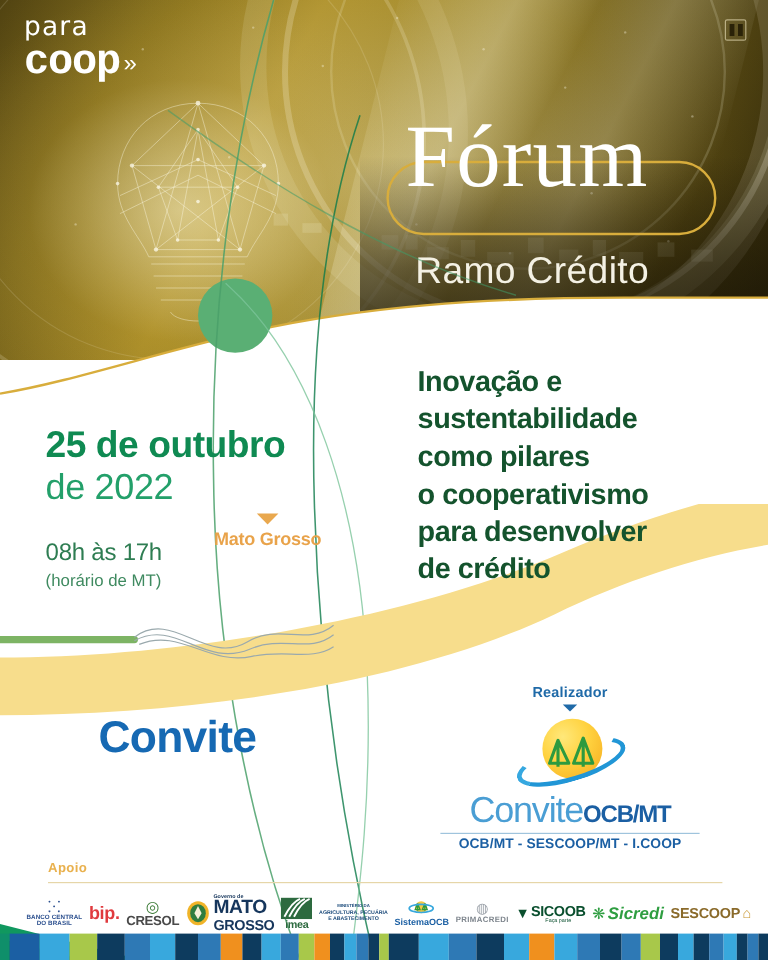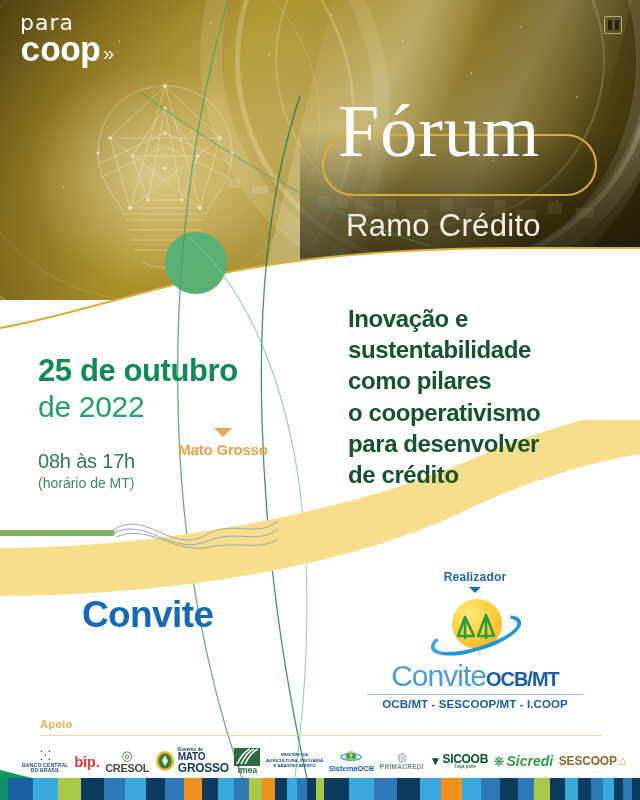--- a/index.html
+++ b/index.html
@@ -410,21 +410,21 @@
       <span class="pbig" style="color:#4a4a4a">CRESOL</span>
     </div>
     <div class="plogo" style="flex-direction:row;gap:3px;align-items:center">
       <svg width="20" height="22" viewBox="0 0 20 22">
         <ellipse cx="10" cy="11" rx="9" ry="10" fill="#f0b429"></ellipse>
         <ellipse cx="10" cy="11" rx="6.5" ry="7.5" fill="#2f7d3f"></ellipse>
         <path d="M10 5 L13 11 L10 16 L7 11 Z" fill="#f5f0d8"></path>
       </svg>
       <span style="display:flex;flex-direction:column;line-height:1">
         <span style="font-size:4.5px;color:#16365c;font-weight:bold">Governo de</span>
-        <span class="pbig" style="color:#16365c;font-size:10px">MATO</span>
+        <span class="pbig" style="color:#16365c;font-size:16px">MATO</span>
         <span class="pbig" style="color:#16365c;font-size:12px">GROSSO</span>
       </span>
     </div>
     <div class="plogo">
       <svg width="26" height="18" viewBox="0 0 26 18">
         <rect width="26" height="18" fill="#2d6a3f"></rect>
         <g stroke="#ffffff" stroke-width="1.6" fill="none">
           <path d="M3 16 C7 8 11 3 16 1"></path>
             <path d="M7 16 C11 8 15 3 20 1"></path>
           <path d="M11 16 C15 8 19 3 24 1"></path>

